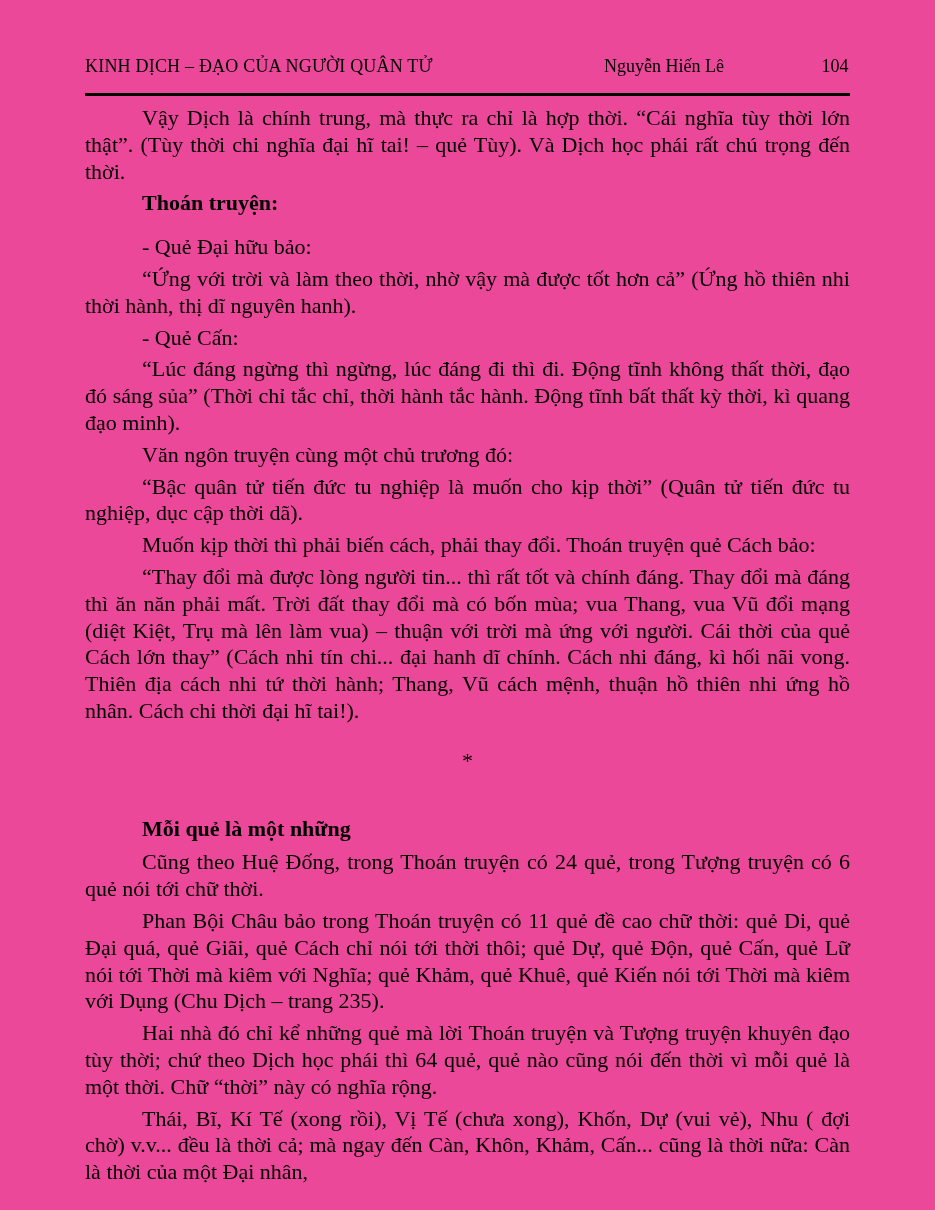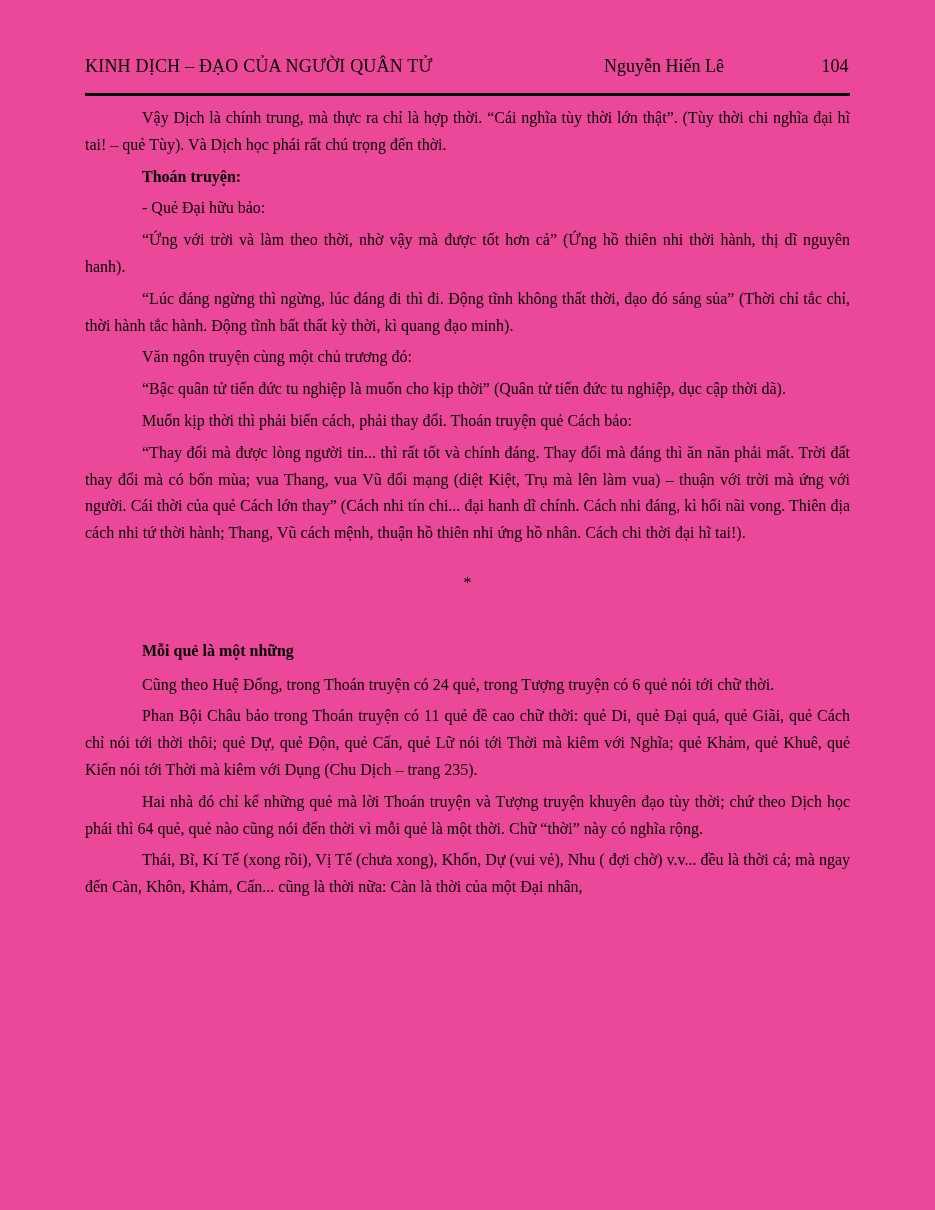--- a/index.html
+++ b/index.html
@@ -27,33 +27,33 @@
   .running-header .book-title { flex: 1 1 auto; letter-spacing: 0.2px; }
   .running-header .author { margin-right: 96px; }
   .running-header .page-number { min-width: 30px; text-align: center; }
   .header-rule {
     border: none;
     border-top: 3px solid #000000;
     margin-top: 15px;
     margin-bottom: 9px;
   }
   .paragraph, .heading, .separator {
-    font-size: 16px;
+    font-size: 22px;
     line-height: 26.8px;
   }
   .paragraph {
     text-indent: 57px;
     text-align: justify;
     margin-bottom: 5px;
   }
   .heading {
     font-weight: bold;
     text-indent: 57px;
     text-align: left;
-    margin-bottom: 5px;
+    margin-bottom: 17px;
   }
   .heading.second { margin-top: 14px; margin-bottom: 7px; }
   .separator {
     text-align: center;
     margin-top: 23px;
     margin-bottom: 41px;
   }
 </style>
 </head>
 <body>
@@ -63,20 +63,21 @@
     <span class="book-title">KINH DỊCH – ĐẠO CỦA NGƯỜI QUÂN TỬ</span>
     <span class="author">Nguyễn Hiến Lê</span>
     <span class="page-number">104</span>
   </div>
   <hr class="header-rule">
   <div>
       <p class="paragraph">Vậy Dịch là chính trung, mà thực ra chỉ là hợp thời. “Cái nghĩa tùy thời lớn thật”. (Tùy thời chi nghĩa đại hĩ tai! – quẻ Tùy). Và Dịch học phái rất chú trọng đến thời.</p>
       <p class="heading">Thoán truyện:</p>
       <p class="paragraph">- Quẻ Đại hữu bảo:</p>
       <p class="paragraph">“Ứng với trời và làm theo thời, nhờ vậy mà được tốt hơn cả” (Ứng hồ thiên nhi thời hành, thị dĩ nguyên hanh).</p>
+      <p class="paragraph">- Quẻ Cấn:</p>
       <p class="paragraph">“Lúc đáng ngừng thì ngừng, lúc đáng đi thì đi. Động tĩnh không thất thời, đạo đó sáng sủa” (Thời chỉ tắc chỉ, thời hành tắc hành. Động tĩnh bất thất kỳ thời, kì quang đạo minh).</p>
       <p class="paragraph">Văn ngôn truyện cùng một chủ trương đó:</p>
       <p class="paragraph">“Bậc quân tử tiến đức tu nghiệp là muốn cho kịp thời” (Quân tử tiến đức tu nghiệp, dục cập thời dã).</p>
       <p class="paragraph">Muốn kịp thời thì phải biến cách, phải thay đổi. Thoán truyện quẻ Cách bảo:</p>
       <p class="paragraph">“Thay đổi mà được lòng người tin... thì rất tốt và chính đáng. Thay đổi mà đáng thì ăn năn phải mất. Trời đất thay đổi mà có bốn mùa; vua Thang, vua Vũ đổi mạng (diệt Kiệt, Trụ mà lên làm vua) – thuận với trời mà ứng với người. Cái thời của quẻ Cách lớn thay” (Cách nhi tín chi... đại hanh dĩ chính. Cách nhi đáng, kì hối nãi vong. Thiên địa cách nhi tứ thời hành; Thang, Vũ cách mệnh, thuận hồ thiên nhi ứng hồ nhân. Cách chi thời đại hĩ tai!).</p>
       <div class="separator">*</div>
       <p class="heading second">Mỗi quẻ là một những</p>
       <p class="paragraph">Cũng theo Huệ Đống, trong Thoán truyện có 24 quẻ, trong Tượng truyện có 6 quẻ nói tới chữ thời.</p>
       <p class="paragraph">Phan Bội Châu bảo trong Thoán truyện có 11 quẻ đề cao chữ thời: quẻ Di, quẻ Đại quá, quẻ Giãi, quẻ Cách chỉ nói tới thời thôi; quẻ Dự, quẻ Độn, quẻ Cấn, quẻ Lữ nói tới Thời mà kiêm với Nghĩa; quẻ Khảm, quẻ Khuê, quẻ Kiến nói tới Thời mà kiêm với Dụng (Chu Dịch – trang 235).</p>
       <p class="paragraph">Hai nhà đó chỉ kể những quẻ mà lời Thoán truyện và Tượng truyện khuyên đạo tùy thời; chứ theo Dịch học phái thì 64 quẻ, quẻ nào cũng nói đến thời vì mỗi quẻ là một thời. Chữ “thời” này có nghĩa rộng.</p>

